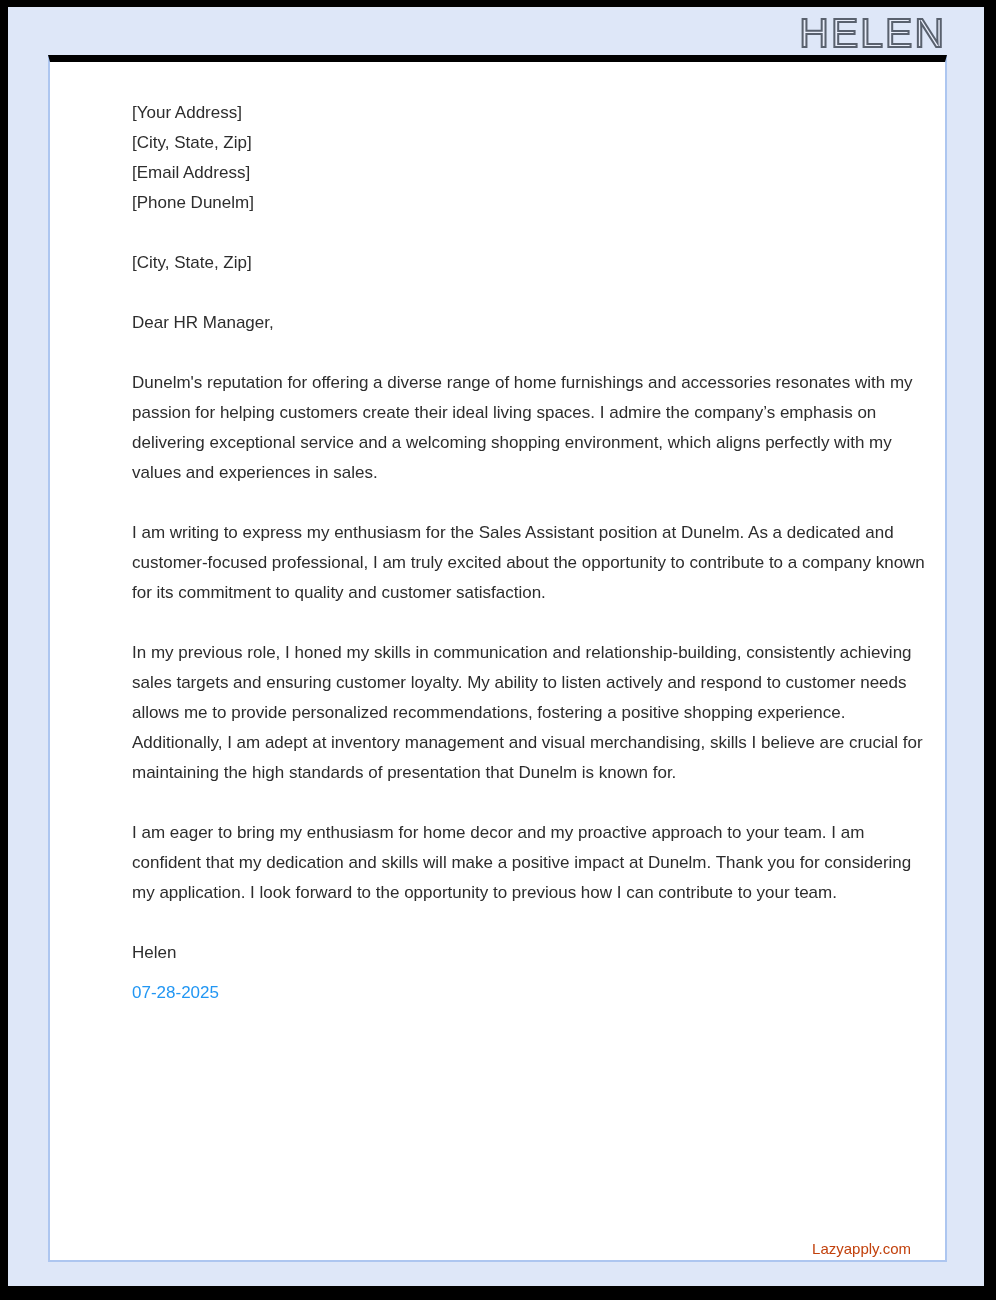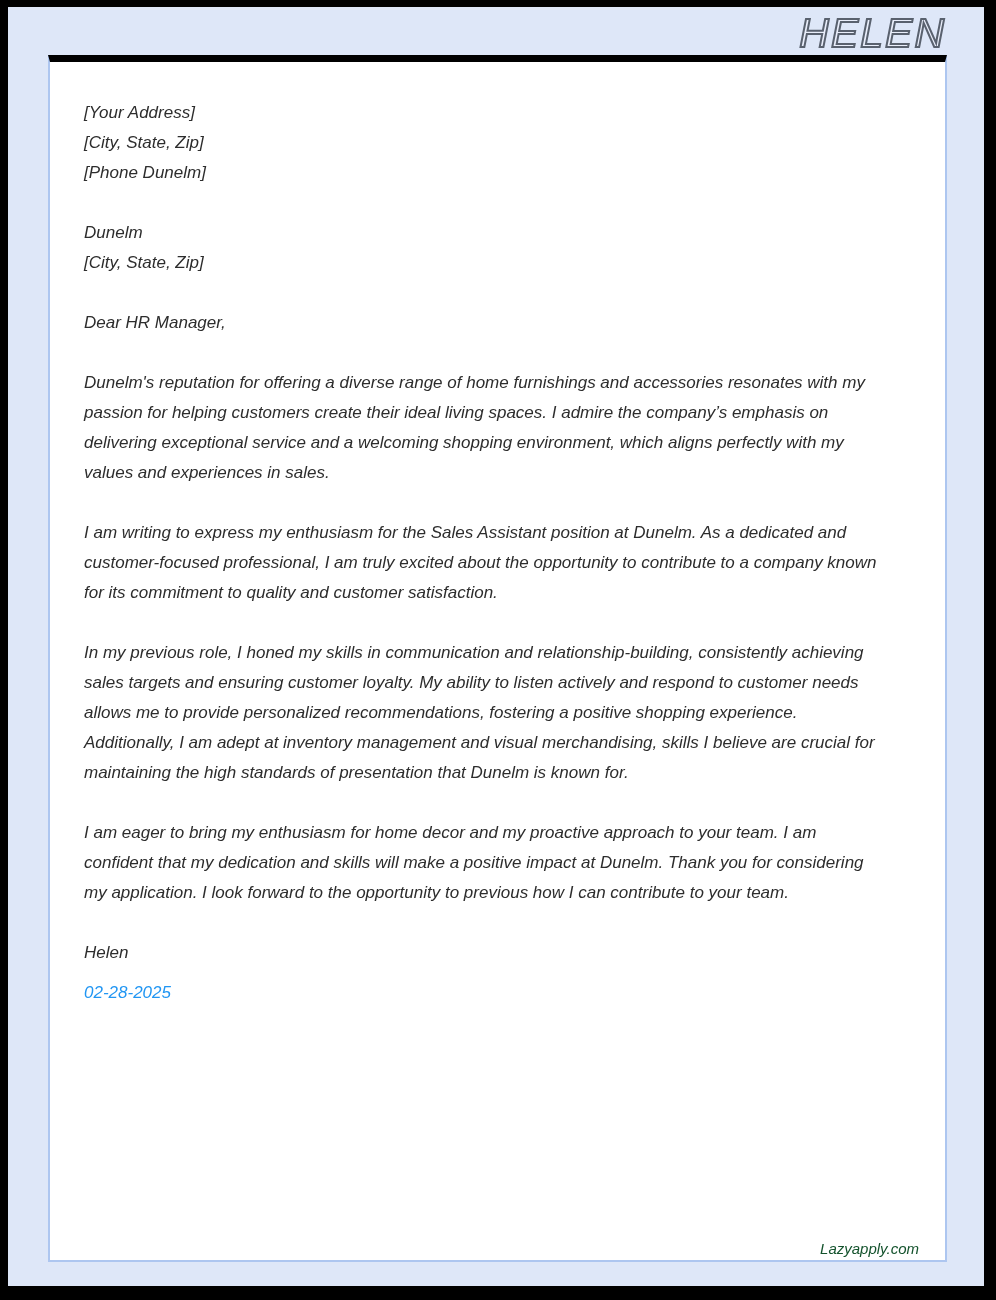--- a/index.html
+++ b/index.html
@@ -1,15 +1,15 @@
 <!DOCTYPE html>
 <html><head>
 <meta charset="utf-8">
 <style>
-  * { margin: 0; padding: 0; box-sizing: border-box; font-style: italic; }
+  * { margin: 0; padding: 0; box-sizing: border-box; }
   html, body { width: 996px; height: 1300px; }
   body {
     font-family: "Liberation Sans", "DejaVu Sans", sans-serif;
     background: #000;
   }
   .page {
     position: relative;
     width: 996px;
     height: 1300px;
     background: #dee7f8;
@@ -36,73 +36,74 @@
     height: 1207px;
     background: #ffffff;
     border: 2px solid #adc6f0;
     border-top: 7px solid #000;
   }
   .letter-body {
     padding: 36px 50px 0 34px;
     font-size: 17px;
     line-height: 30px;
     color: #2d2d2d;
+    margin-left: 48px;
   }
   .block { margin-bottom: 30px; }
   .block p, .line { margin: 0; }
   .para { width: 795px; }
   .date-line {
     margin-top: 10px;
     color: #2196f3;
     font-size: 17px;
     line-height: 30px;
     cursor: pointer;
   }
   .watermark {
     position: absolute;
-    right: 26px;
+    right: 34px;
     bottom: 3px;
     font-size: 15px;
-    color: #14532d;
+    color: #c2410c;
   }
 </style>
 </head>
 <body>
 
 <div class="page">
 
   <div class="brand">HELEN</div>
 
   <div class="card">
     <div class="letter-body">
 
       <div class="block">
         <div class="line">[Your Address]</div>
         <div class="line">[City, State, Zip]</div>
+        <div class="line">[Email Address]</div>
         <div class="line">[Phone Dunelm]</div>
       </div>
 
       <div class="block">
-        <div class="line">Dunelm</div>
         <div class="line">[City, State, Zip]</div>
       </div>
 
       <div class="block">Dear HR Manager,</div>
 
       <p class="block para">Dunelm's reputation for offering a diverse range of home furnishings and accessories resonates with my passion for helping customers create their ideal living spaces. I admire the company’s emphasis on delivering exceptional service and a welcoming shopping environment, which aligns perfectly with my values and experiences in sales.</p>
 
       <p class="block para">I am writing to express my enthusiasm for the Sales Assistant position at Dunelm. As a dedicated and customer-focused professional, I am truly excited about the opportunity to contribute to a company known for its commitment to quality and customer satisfaction.</p>
 
       <p class="block para">In my previous role, I honed my skills in communication and relationship-building, consistently achieving sales targets and ensuring customer loyalty. My ability to listen actively and respond to customer needs allows me to provide personalized recommendations, fostering a positive shopping experience. Additionally, I am adept at inventory management and visual merchandising, skills I believe are crucial for maintaining the high standards of presentation that Dunelm is known for.</p>
 
       <p class="block para">I am eager to bring my enthusiasm for home decor and my proactive approach to your team. I am confident that my dedication and skills will make a positive impact at Dunelm. Thank you for considering my application. I look forward to the opportunity to previous how I can contribute to your team.</p>
 
 
       <div class="line">Helen</div>
 
-      <div class="date-line">02-28-2025</div>
+      <div class="date-line">07-28-2025</div>
 
     </div>
 
     <div class="watermark">Lazyapply.com</div>
   </div>
 
 </div>
 
 </body></html>

